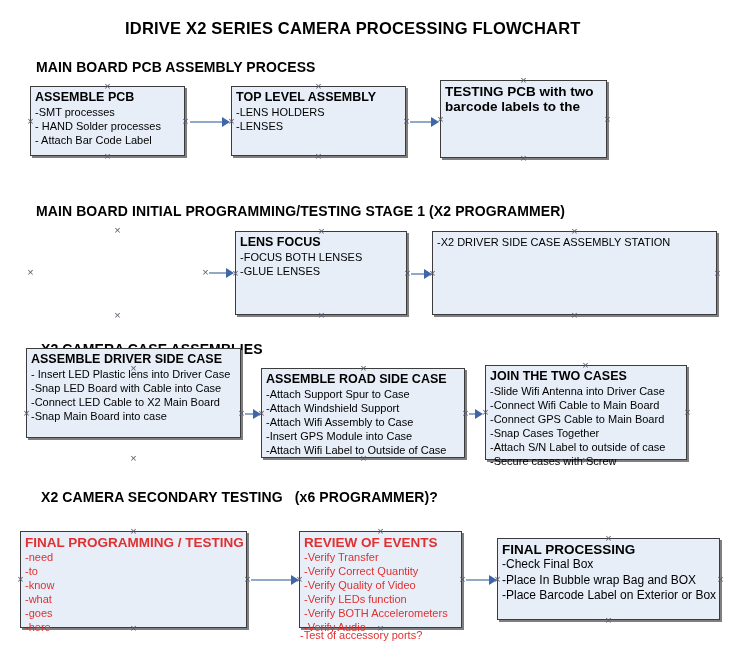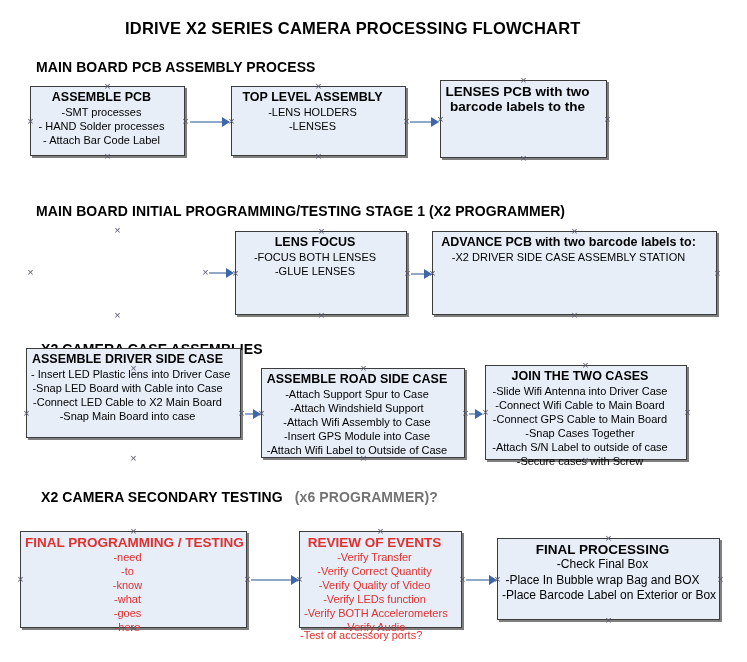--- a/index.html
+++ b/index.html
@@ -4,35 +4,35 @@
 <style>
   html,body{margin:0;padding:0;}
   body{
     width:747px;height:662px;
     background:#ffffff;
     font-family:"Liberation Sans", sans-serif;
     color:#000;
     overflow:hidden;
     position:relative;
   }
-  .canvas{position:relative;width:649px;height:662px;text-align:center;}
+  .canvas{position:relative;width:649px;height:662px;}
 
   
   .title{
     position:absolute;
     font-size:16.5px;font-weight:bold;letter-spacing:.2px;
     white-space:nowrap;
   }
   .section-head{
     position:absolute;
     font-size:14px;font-weight:bold;letter-spacing:.1px;
     white-space:nowrap;
     margin-left:12px;
   }
-  .section-head .red{color:#737373;}
+  .section-head .red{color:#000000;}
 
   
   .box{
     position:absolute;
     background:#e7eef8;
     border:1px solid #3c3c3c;
     box-shadow:2px 2px 0 0 #7f7f7f;
     box-sizing:border-box;
     padding:3px 16px 0 4px;
     overflow:visible;
@@ -108,21 +108,21 @@
   </div>
   <div class="hx" style="left:314px;top:82px;"></div>
   <div class="hx" style="left:314px;top:152px;"></div>
   <div class="hx" style="left:227px;top:117px;"></div>
   <div class="hx" style="left:402px;top:117px;"></div>
 
   <div class="conn" style="left:410px;top:121px;width:25px;"></div>
   <div class="arrow" style="left:431px;top:117px;"></div>
 
   <div class="box" style="left:440px;top:80px;width:167px;height:78px;">
-    <div class="hd big">LENSES PCB with two</div>
+    <div class="hd big">TESTING PCB with two</div>
     <div class="hd big">barcode labels to the</div>
   </div>
   <div class="hx" style="left:519px;top:76px;"></div>
   <div class="hx" style="left:519px;top:154px;"></div>
   <div class="hx" style="left:436px;top:115px;"></div>
   <div class="hx" style="left:603px;top:115px;"></div>
 
   <div class="section-head" style="left:24px;top:203px;">MAIN BOARD INITIAL PROGRAMMING/TESTING STAGE 1 (X2 PROGRAMMER)</div>
 
   <div class="hx" style="left:113px;top:226px;"></div>
@@ -140,21 +140,20 @@
   </div>
   <div class="hx" style="left:317px;top:227px;"></div>
   <div class="hx" style="left:317px;top:311px;"></div>
   <div class="hx" style="left:231px;top:269px;"></div>
   <div class="hx" style="left:403px;top:269px;"></div>
 
   <div class="conn" style="left:411px;top:273px;width:17px;"></div>
   <div class="arrow" style="left:424px;top:269px;"></div>
 
   <div class="box" style="left:432px;top:231px;width:285px;height:84px;">
-    <div class="hd">ADVANCE PCB with two barcode labels to:</div>
     <div class="li">-X2 DRIVER  SIDE  CASE  ASSEMBLY STATION</div>
   </div>
   <div class="hx" style="left:570px;top:227px;"></div>
   <div class="hx" style="left:570px;top:311px;"></div>
   <div class="hx" style="left:428px;top:269px;"></div>
   <div class="hx" style="left:713px;top:269px;"></div>
 
   <div class="section-head" style="left:29px;top:341px;">X2 CAMERA CASE ASSEMBLIES</div>
 
   <div class="box" style="left:26px;top:348px;width:215px;height:90px;">

